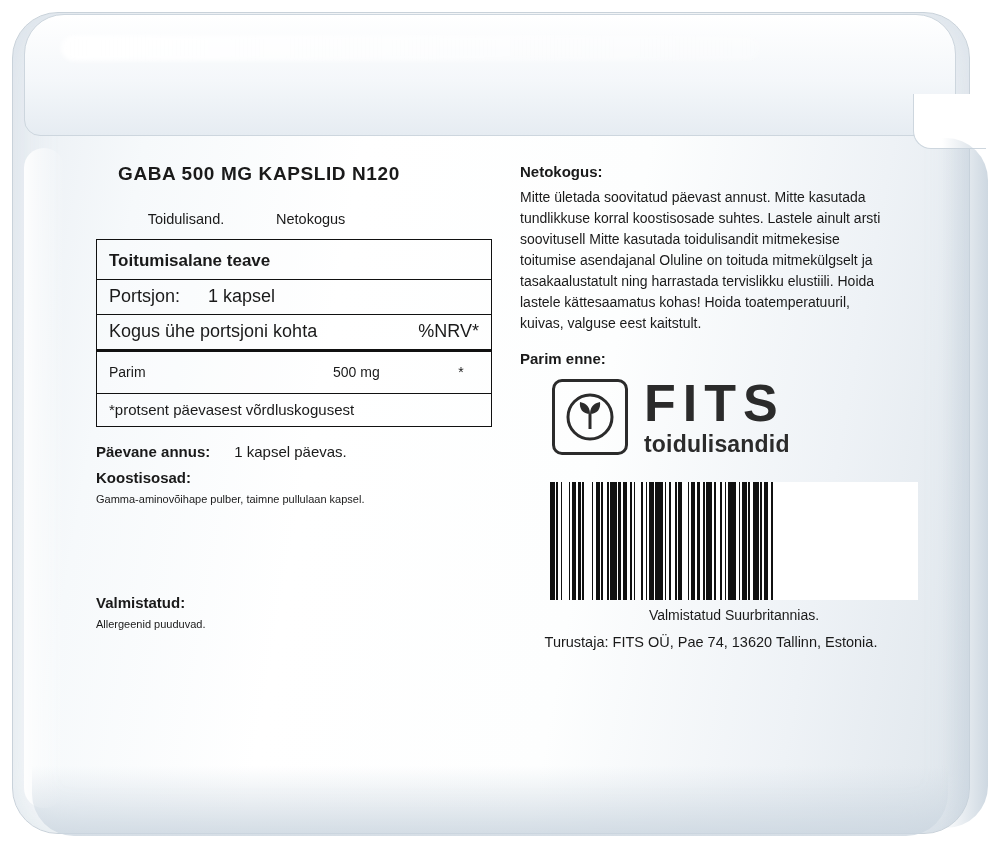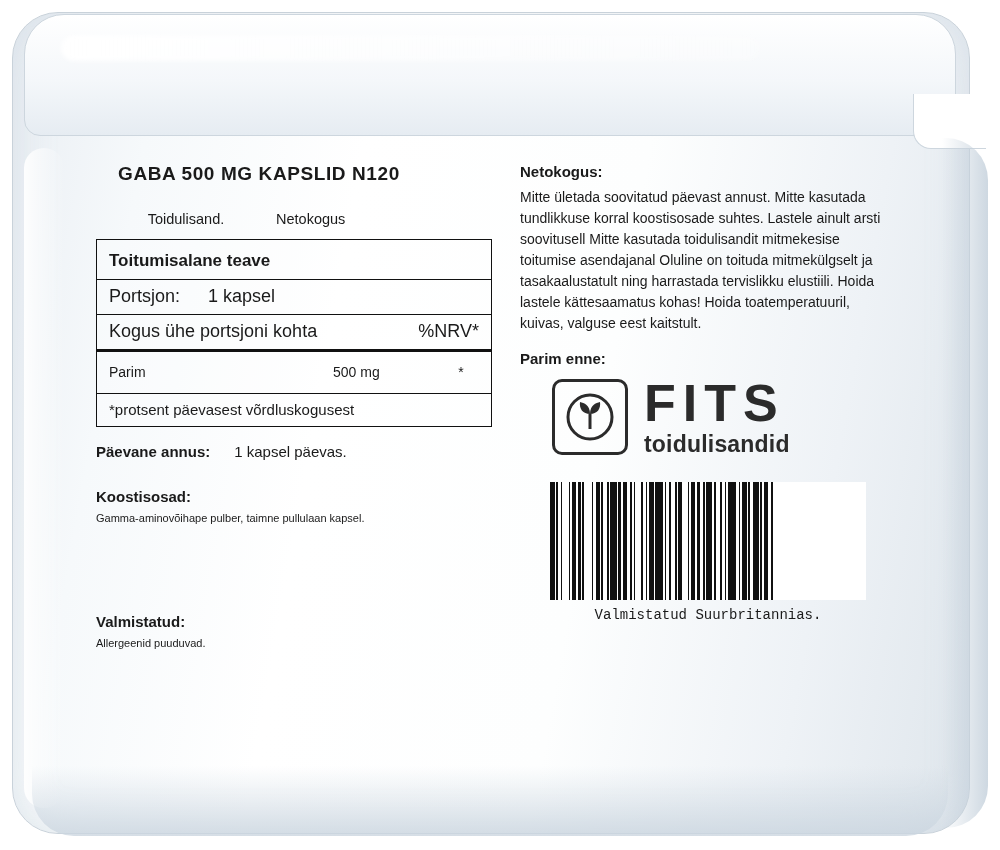--- a/index.html
+++ b/index.html
@@ -170,21 +170,21 @@
   }
   .facts-amount .name { flex: 1 1 auto; }
   .facts-amount .qty { width: 110px; text-align: left; }
   .facts-amount .pct { width: 36px; text-align: center; }
   .facts-foot {
     font-size: 15px;
     padding: 7px 12px 8px 12px;
   }
 
   .block {
-    margin-top: 28px;
+    margin-top: 9px;
   }
   .block-head {
     font-size: 15px;
     font-weight: bold;
     margin-bottom: 6px;
   }
   .inline-head {
     display: flex;
     align-items: baseline;
     margin-top: 16px;
@@ -252,22 +252,21 @@
     letter-spacing: 0.2px;
     color: #2b2b2b;
     text-align: right;
     margin-top: 4px;
   }
 
   
   .barcode-wrap {
     margin-top: 26px;
     margin-left: 30px;
-    width: 316px;
-    font-family: Liberation Mono, monospace;
+    width: 368px;
   }
   .barcode {
     height: 118px;
     display: flex;
     align-items: stretch;
     background: #fff;
   }
   .barcode i {
     display: block;
     background: #111;
@@ -447,17 +446,18 @@
               <i style="width: 1.55px; background: rgb(17, 17, 17);"></i>
               <i style="width: 1.55px; background: transparent;"></i>
               <i style="width: 4.65px; background: rgb(17, 17, 17);"></i>
               <i style="width: 3.1px; background: transparent;"></i>
               <i style="width: 1.55px; background: rgb(17, 17, 17);"></i>
               <i style="width: 6.2px; background: transparent;"></i>
             </div>
           <div class="made-in">Valmistatud Suurbritannias.</div>
         </div>
 
+        <div class="distributor">Turustaja: FITS OÜ, Pae 74, 13620 Tallinn, Estonia.</div>
       </div>
 
     </div>
   </div>
 </div>
 
 </body></html>

